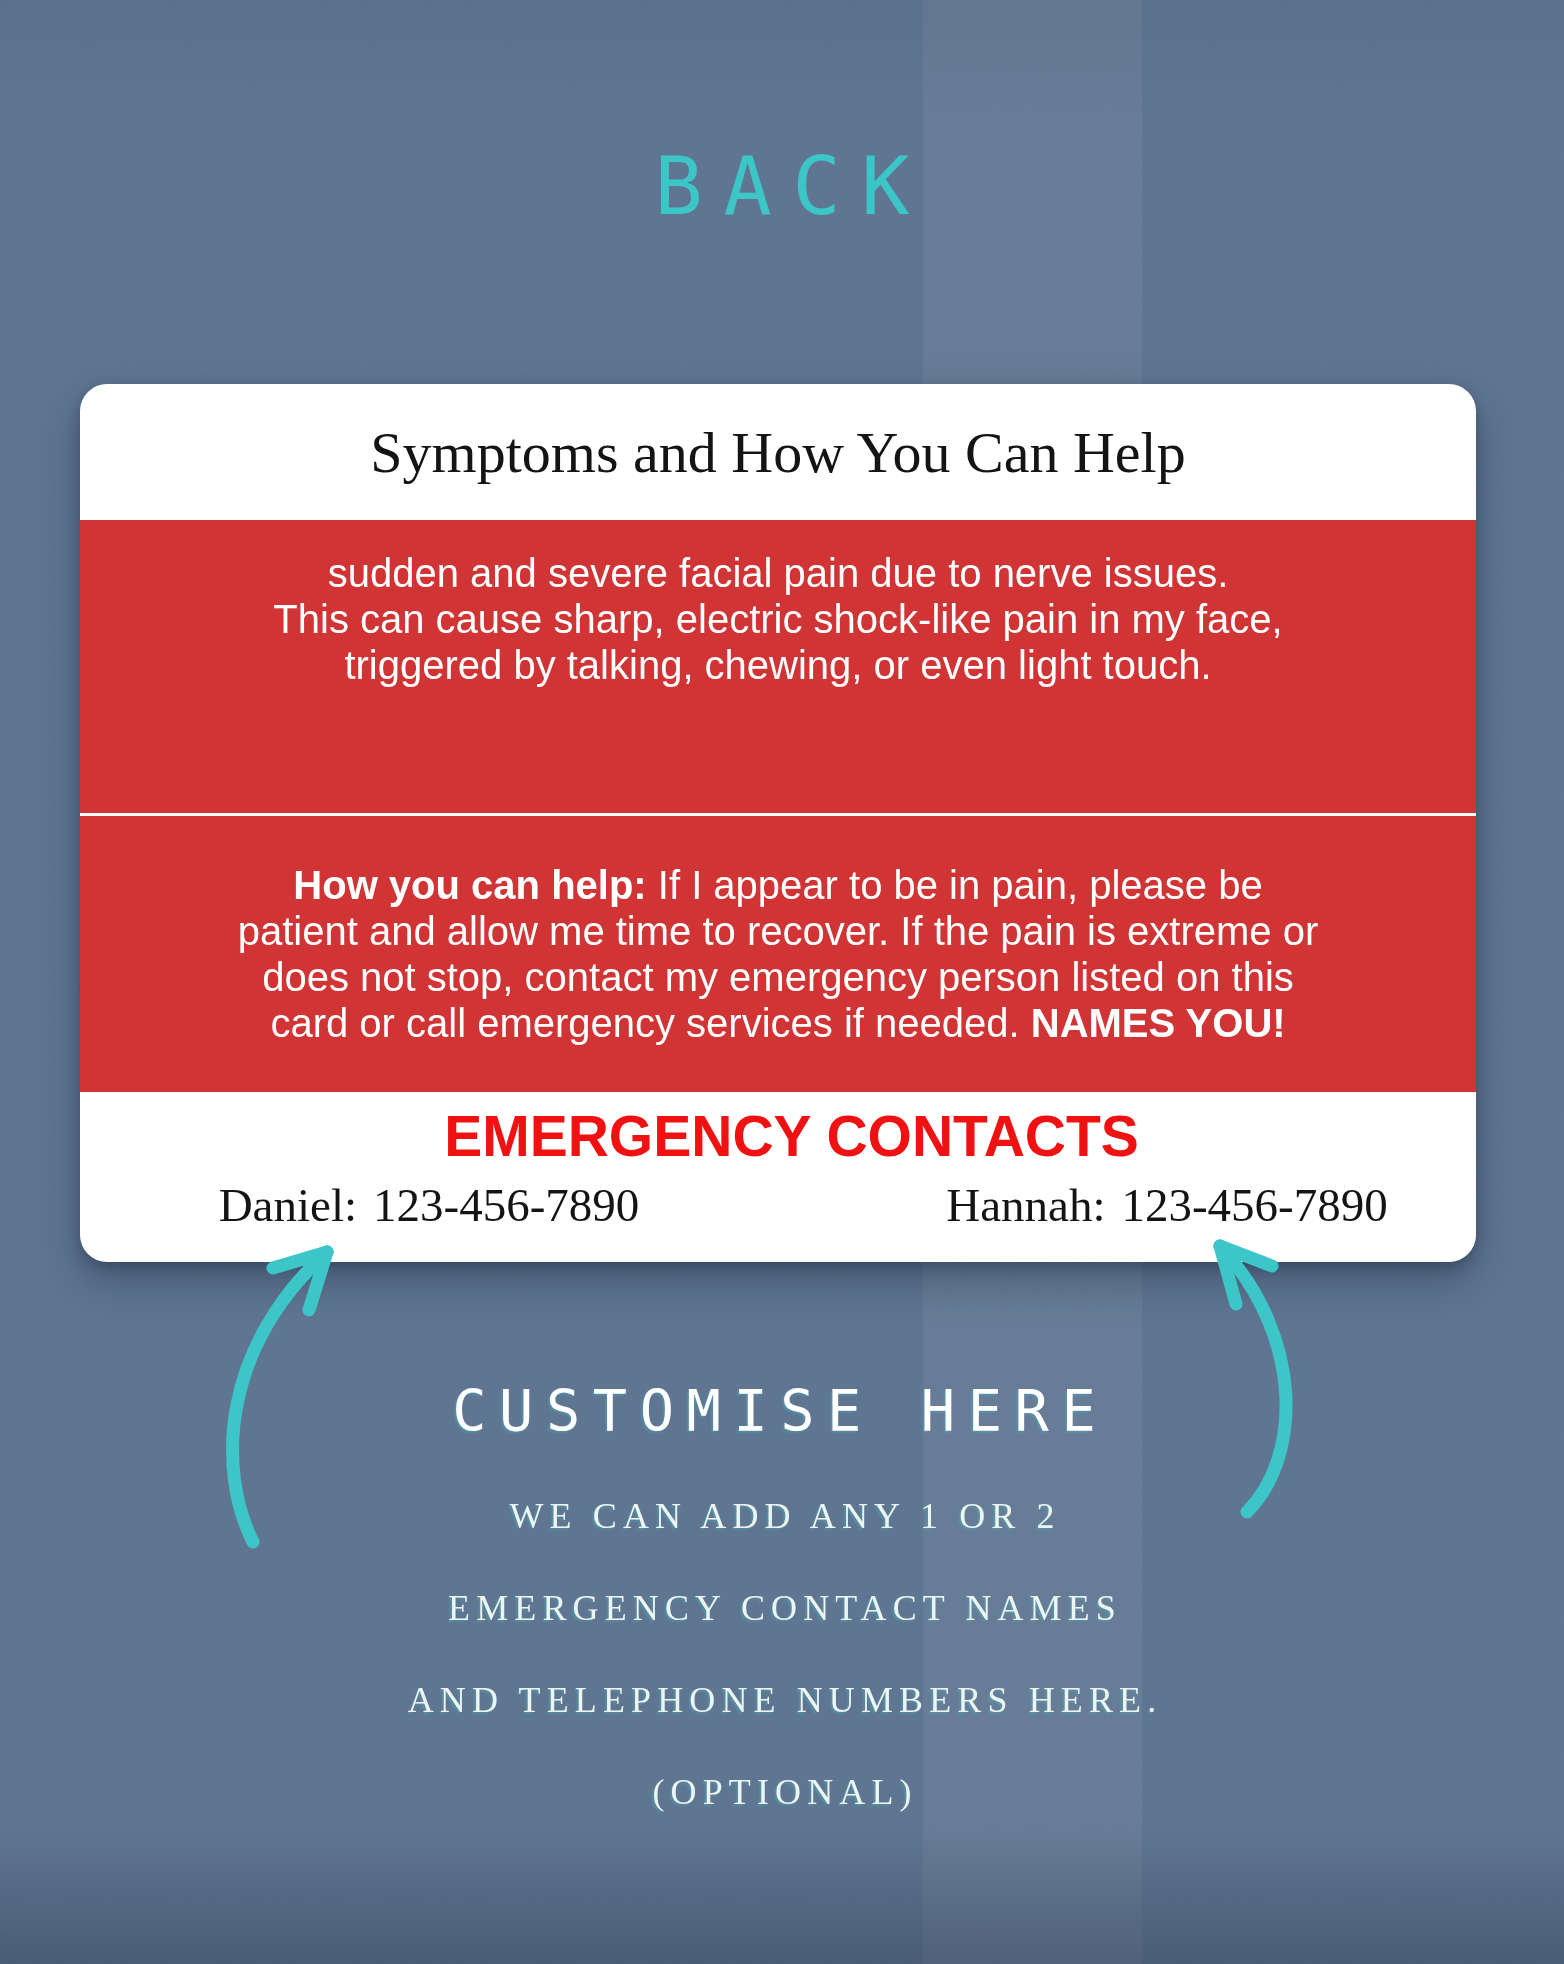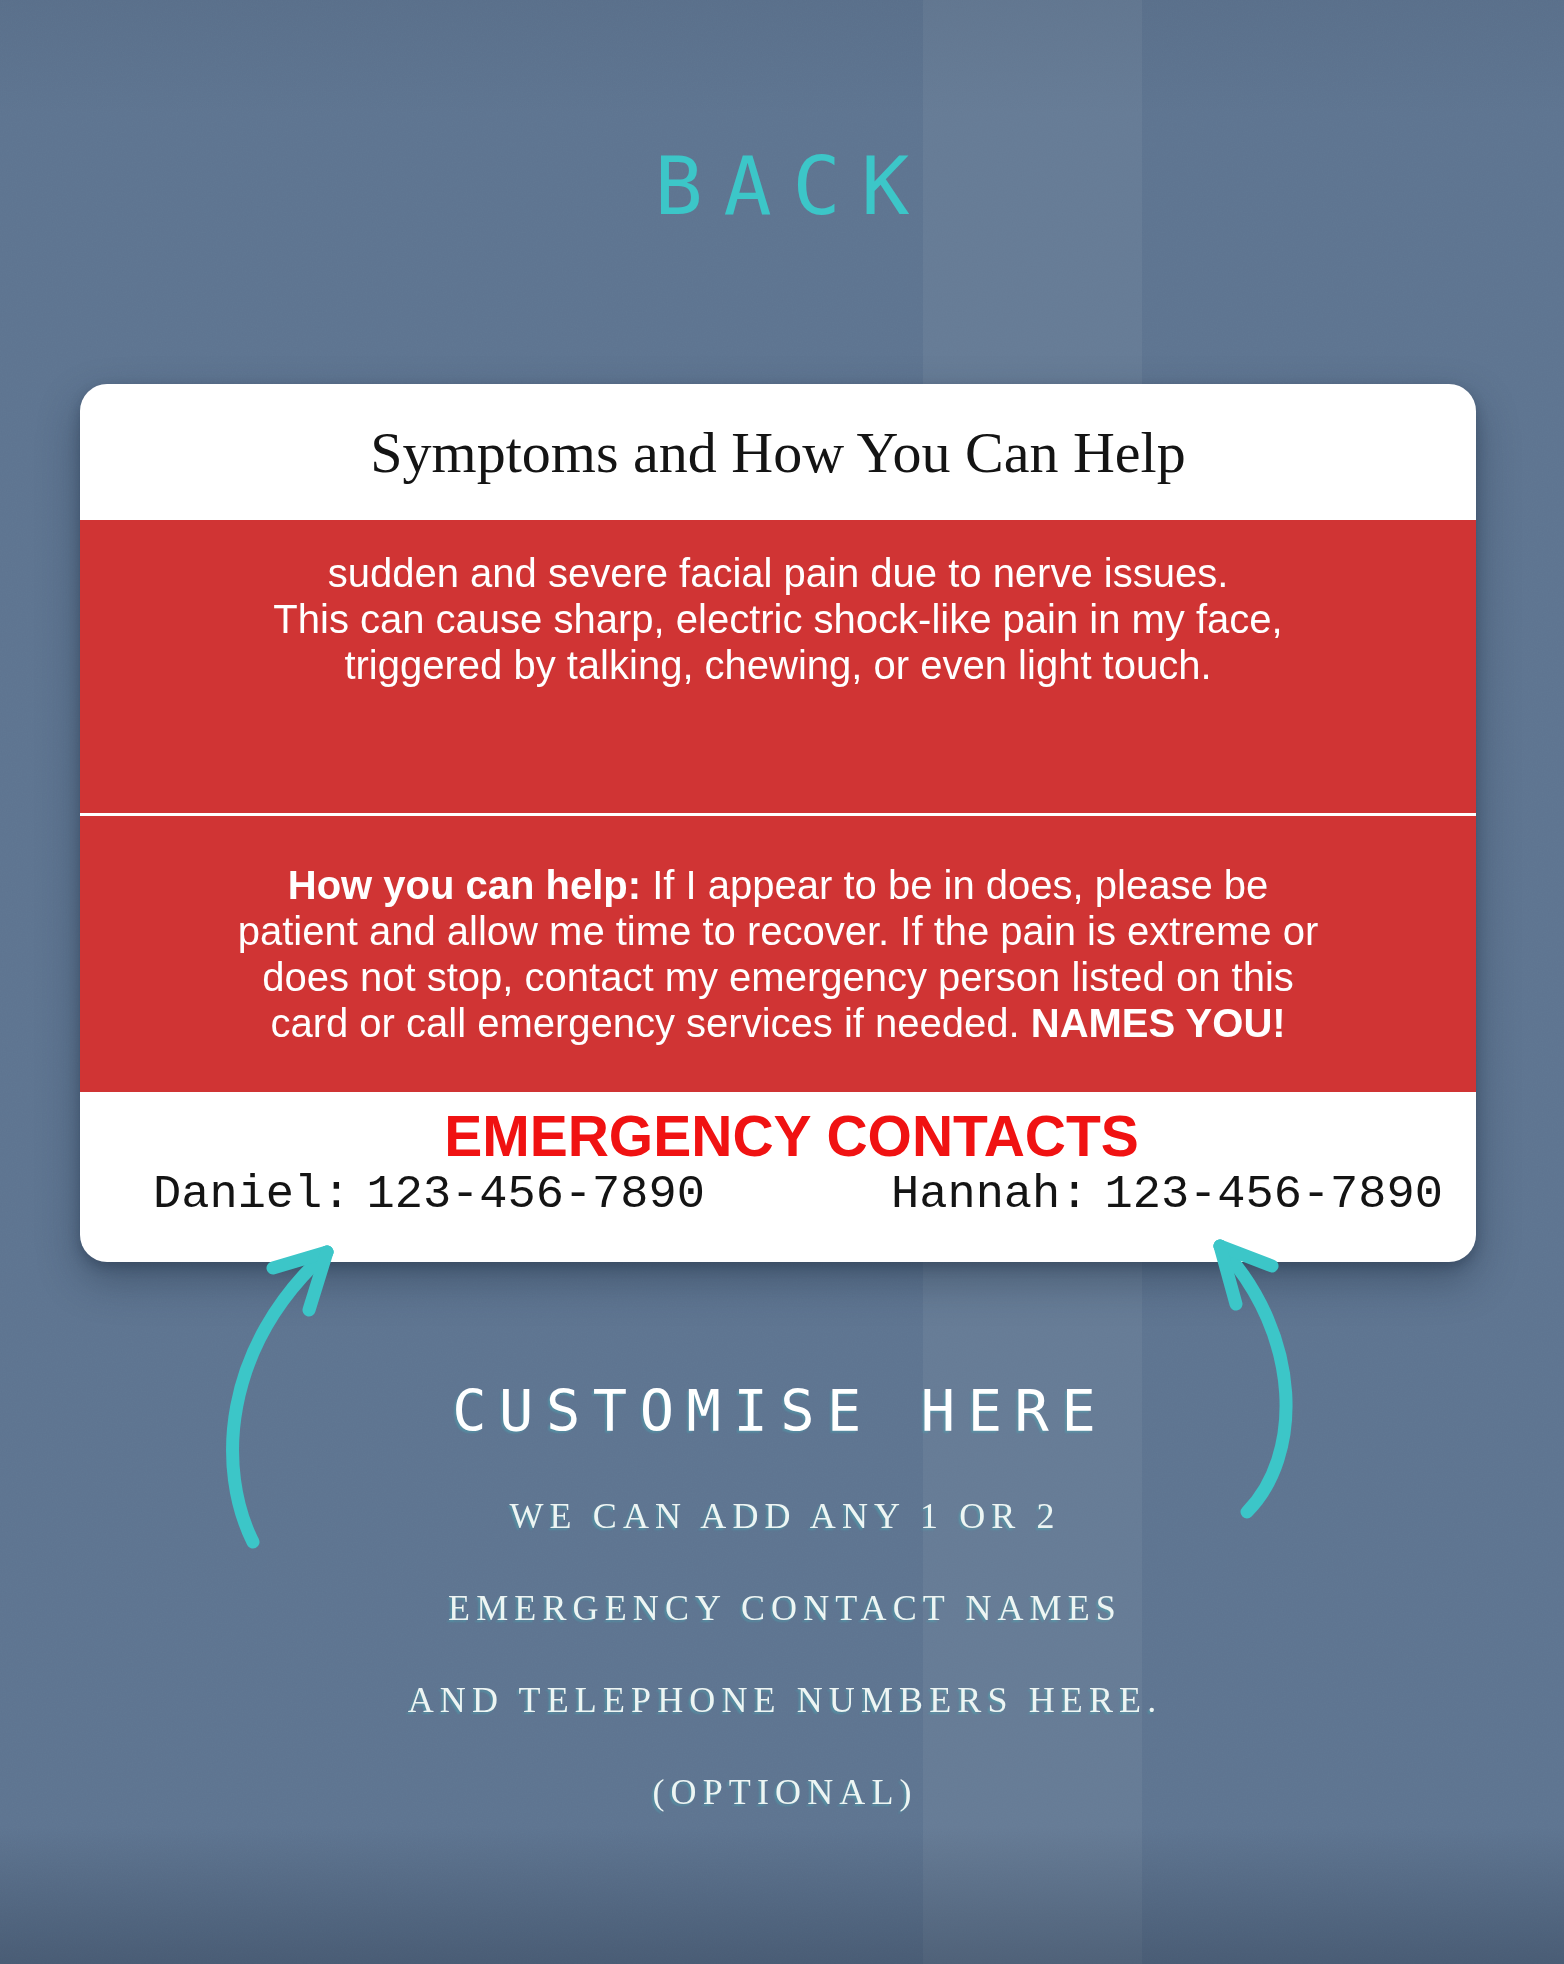--- a/index.html
+++ b/index.html
@@ -65,22 +65,22 @@
   .red-block.help{height:276px;display:flex;flex-direction:column;justify-content:center;}
   .ec-section{flex:1;padding-top:12px;}
   .ec-heading{
     text-align:center;
     font-size:57px;font-weight:700;
     color:var(--alert-red);
     line-height:64px;
     padding-left:27px;
   }
   .ec-row{
-    display:flex;
-    font-family:Liberation Mono, monospace;
+    display:flex;margin-top:10px;
+    font-family:Liberation Serif, serif;
     font-size:47px;color:var(--ink);
   }
   .ec-col{width:50%;text-align:center;}
   .ec-col.right{transform:translateX(40px);text-align:center;}
   .contact .phone{margin-left:16px;}
   .arrow{position:absolute;pointer-events:none;}
   .arrow path{stroke:var(--teal);stroke-width:13;fill:none;stroke-linecap:round;stroke-linejoin:round;}
   .arrow-left{left:215px;top:1230px;}
   .arrow-right{left:1202px;top:1232px;}
   .customise-title{
@@ -127,21 +127,21 @@
 
     <div class="red-block symptoms">
       <div class="line">sudden and severe facial pain due to nerve issues.</div>
       <div class="line">This can cause sharp, electric shock-like pain in my face,</div>
       <div class="line">triggered by talking, chewing, or even light touch.</div>
     </div>
 
     <div class="red-divider"></div>
 
     <div class="red-block help">
-      <div class="line"><strong>How you can help:</strong><span> If I appear to be in does, please be</span></div>
+      <div class="line"><strong>How you can help:</strong><span> If I appear to be in pain, please be</span></div>
       <div class="line">patient and allow me time to recover. If the pain is extreme or</div>
       <div class="line">does not stop, contact my emergency person listed on this</div>
       <div class="line"><span>card or call emergency services if needed. </span><strong>NAMES YOU!</strong></div>
     </div>
 
     <div class="ec-section">
       <h3 class="ec-heading">EMERGENCY CONTACTS</h3>
       <div class="ec-row">
         <p class="ec-col contact"><span class="name">Daniel:</span><span class="phone">123-456-7890</span></p>
         <p class="ec-col contact right"><span class="name">Hannah:</span><span class="phone">123-456-7890</span></p>

